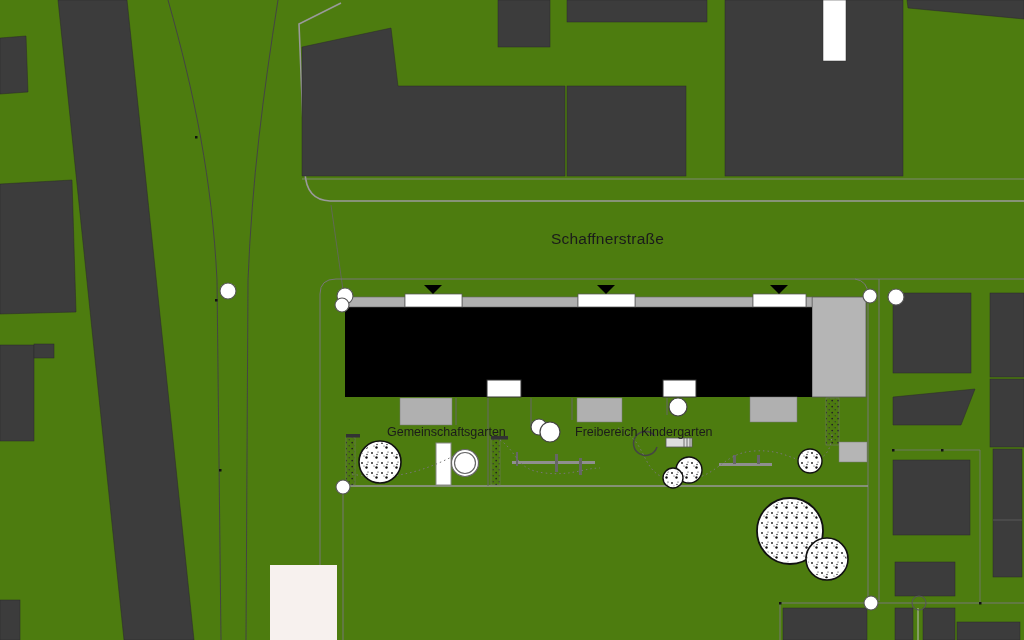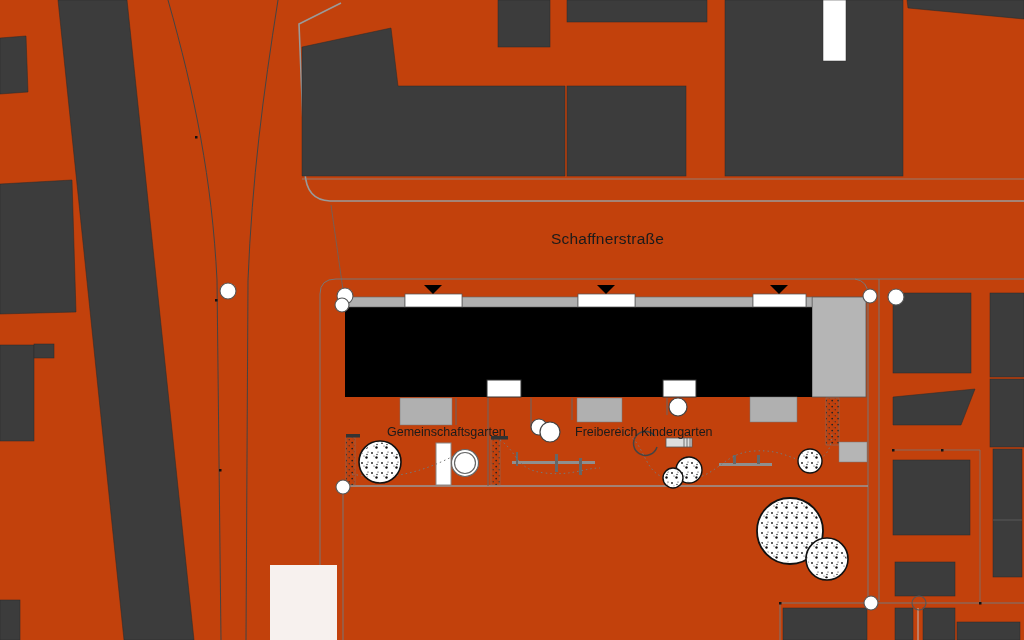--- a/index.html
+++ b/index.html
@@ -1,18 +1,18 @@
 <!DOCTYPE html>
 <html><head>
 <meta charset="utf-8">
 <style>
   html,body{margin:0;padding:0;background:#fff;}
   .plan-viewport{
     position:relative;width:1024px;height:640px;overflow:hidden;
-    background:#c2410c;font-family:"Liberation Sans",sans-serif;
+    background:#4d7c0f;font-family:"Liberation Sans",sans-serif;
   }
   .plan-svg{position:absolute;left:0;top:0;}
   .plan-label{
     position:absolute;color:#1b1b1b;white-space:nowrap;
     font-family:"Liberation Sans",sans-serif;
   }
   .street-name{left:551px;top:230px;font-size:15.5px;letter-spacing:.2px;}
   .garden-name{left:347px;top:425px;font-size:12.5px;margin-left:40px;}
   .kiga-name{left:575px;top:425px;font-size:12.5px;}
 </style>

